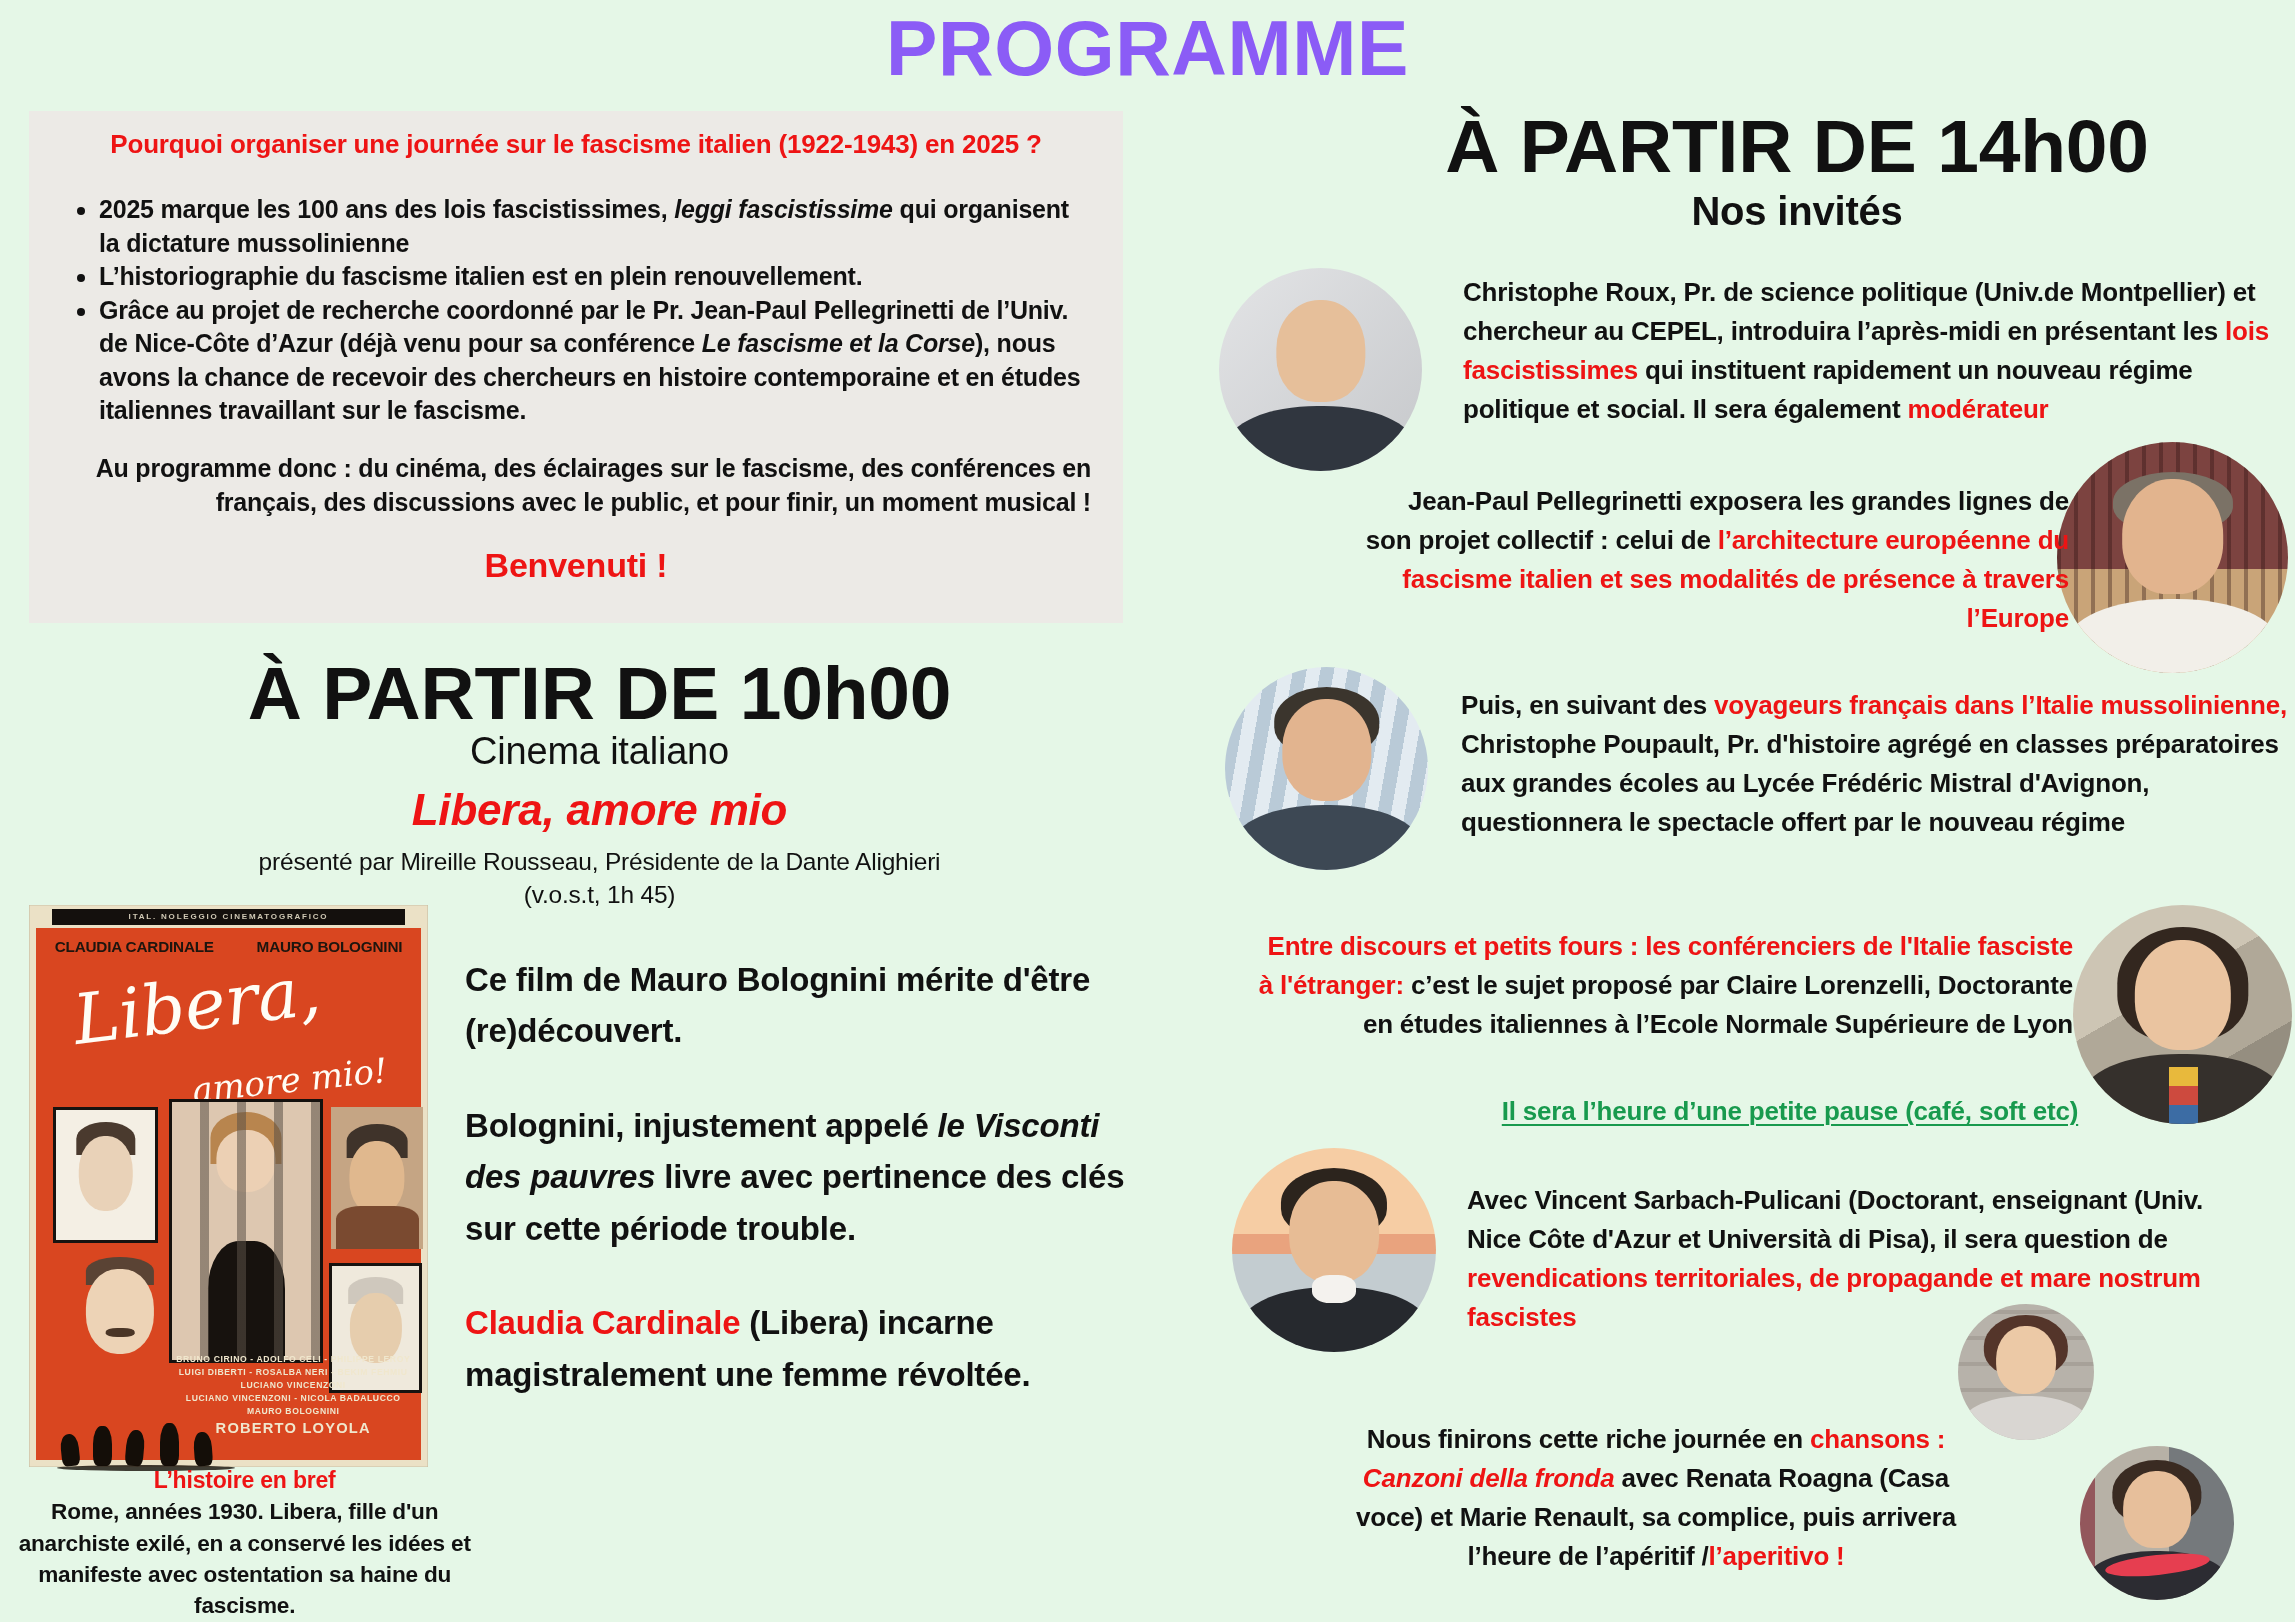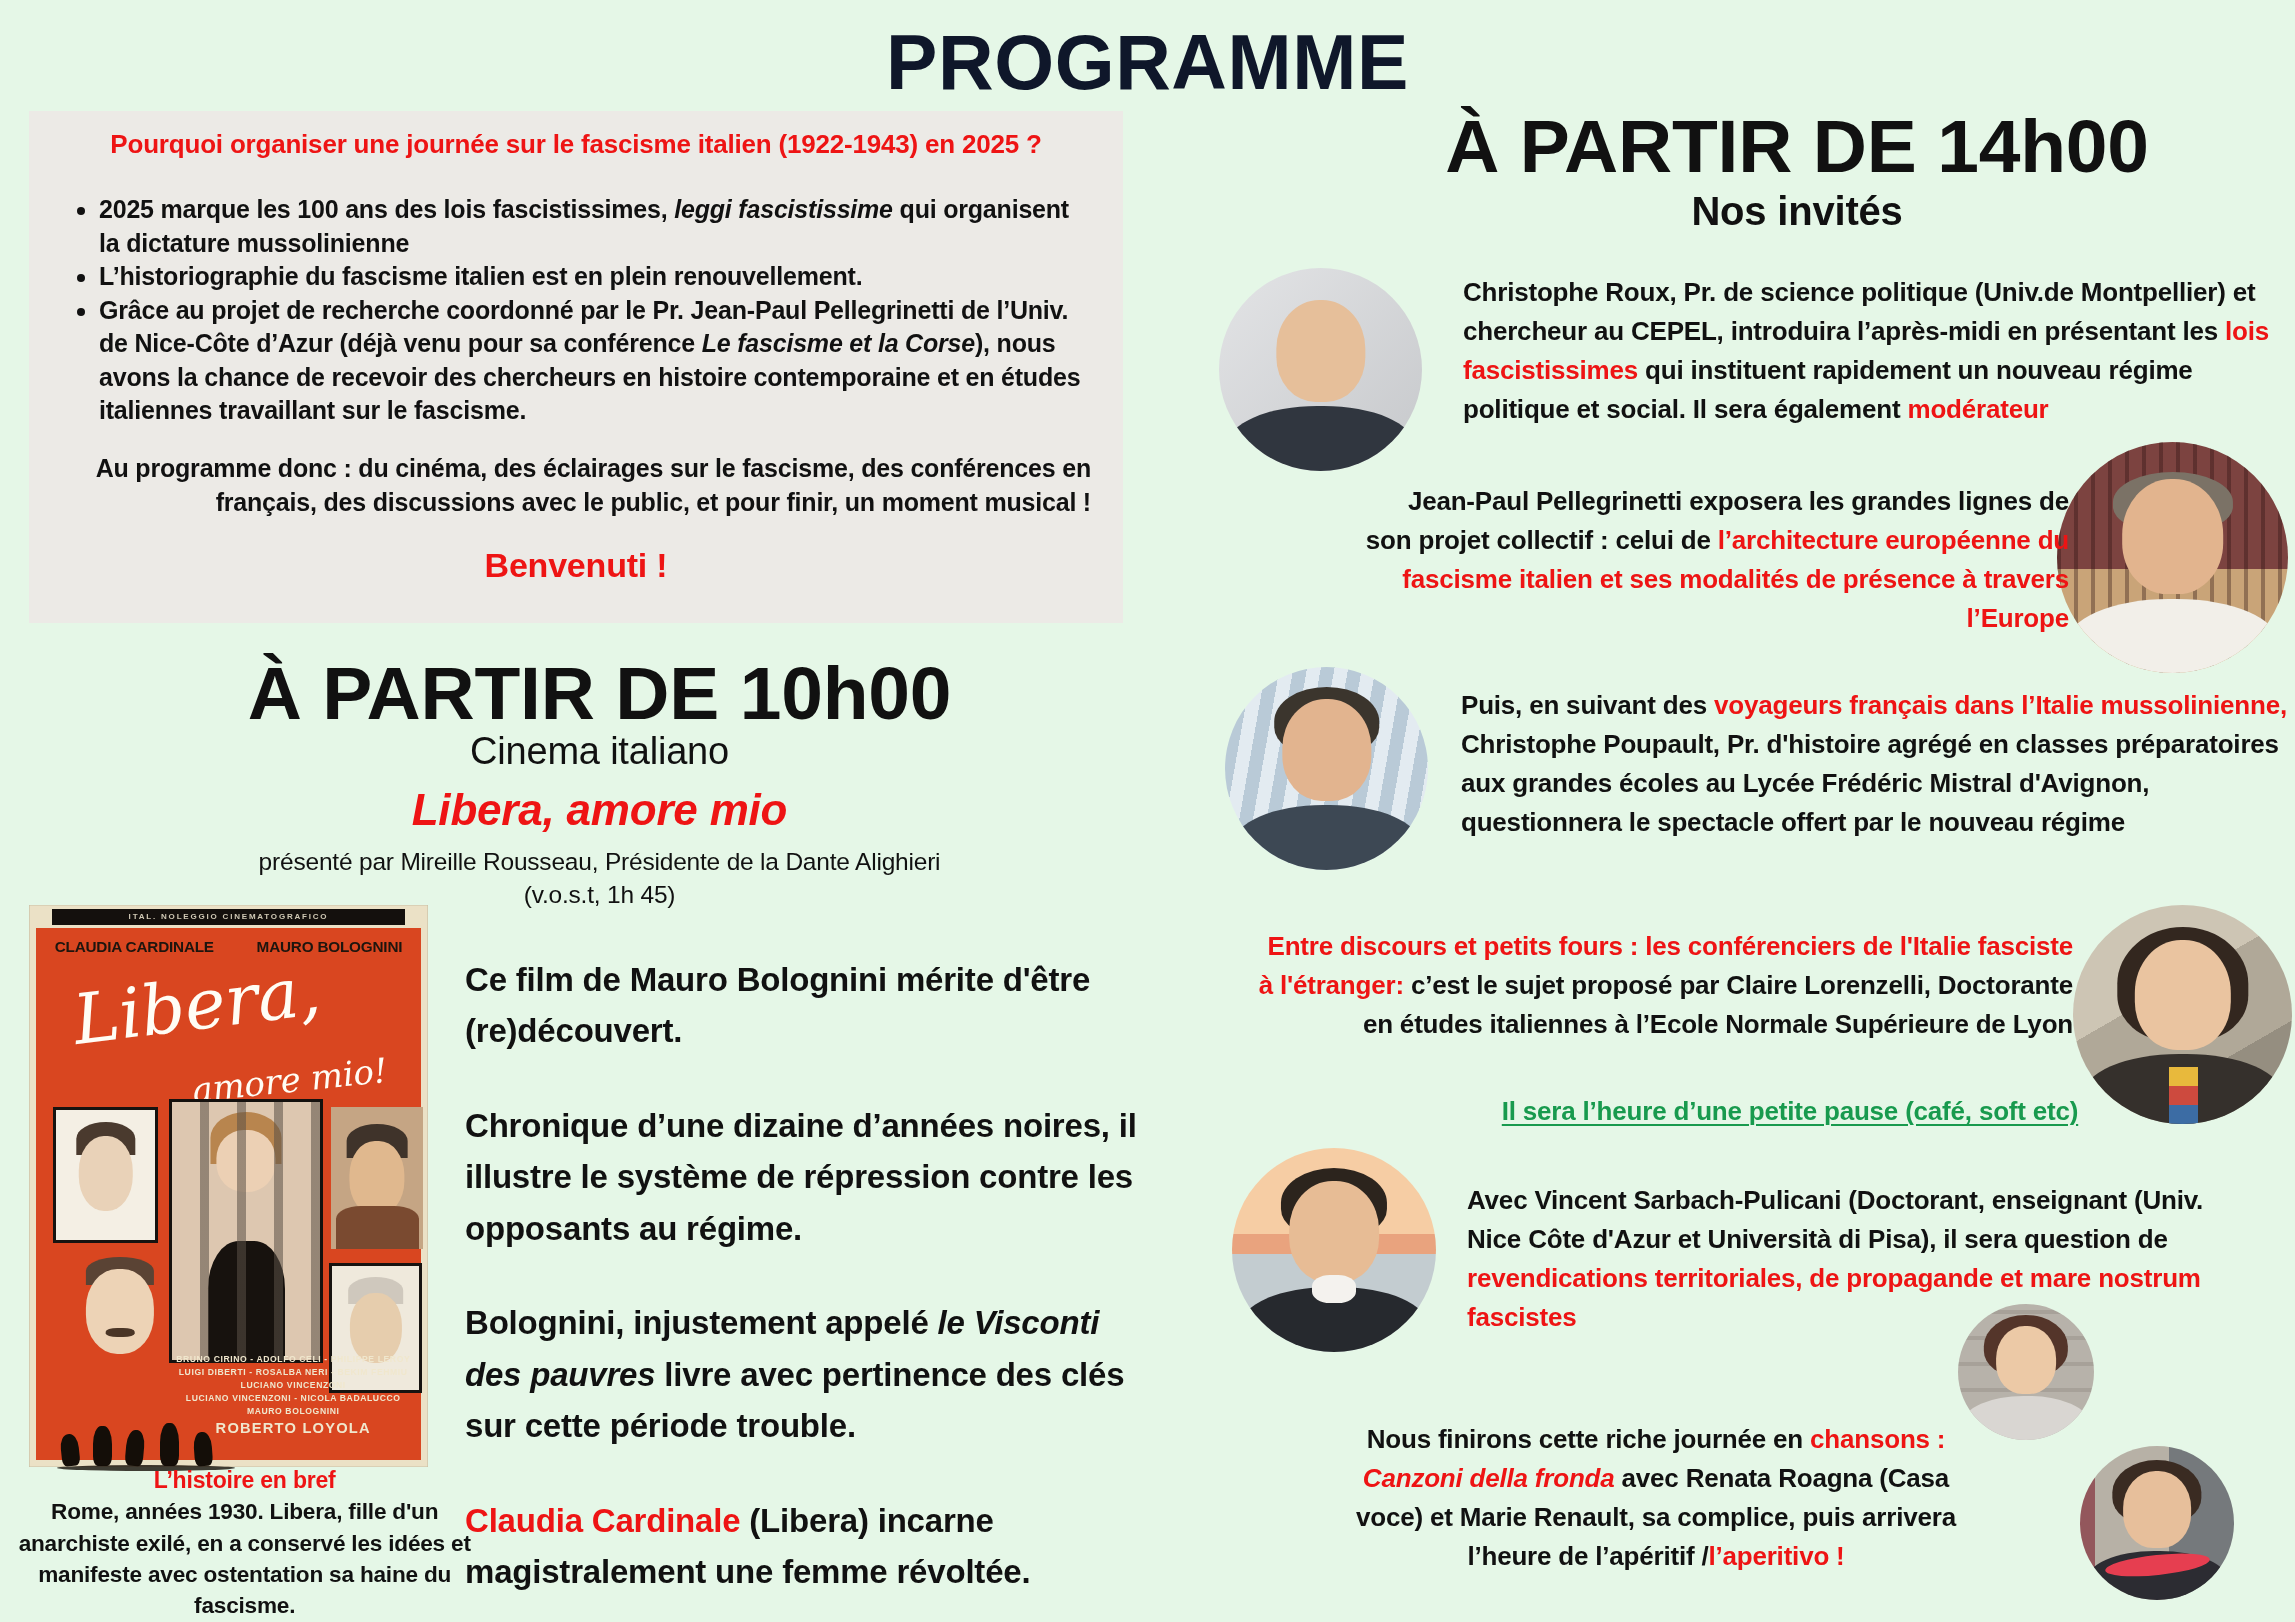--- a/index.html
+++ b/index.html
@@ -13,22 +13,22 @@
   }
   *{margin:0;padding:0;box-sizing:border-box;}
   body{width:2295px;height:1623px;background:var(--bg);
        font-family:"Liberation Sans","DejaVu Sans",sans-serif;color:var(--ink);}
   .canvas{position:relative;width:2295px;height:1623px;overflow:hidden;letter-spacing:-0.2px;}
   .seg-red{color:var(--red)}
   .seg-it{font-style:italic}
   .seg-redit{color:var(--red);font-style:italic}
 
   
-  .page-title{position:absolute;top:18px;left:0;width:100%;text-align:center;
-    font-size:77px;font-weight:800;letter-spacing:0.6px;color:#0f172a;}
+  .page-title{position:absolute;top:4px;left:0;width:100%;text-align:center;
+    font-size:77px;font-weight:800;letter-spacing:0.6px;color:#8b5cf6;}
 
   
   .intro-box{position:absolute;left:29px;top:111px;width:1094px;height:512px;
     background:var(--box);padding:18.4px 32px;}
   .intro-heading{font-size:26px;font-weight:700;color:var(--red);text-align:center;}
   .intro-box ul{margin-top:33px;padding-left:38px;font-size:25px;font-weight:700;line-height:1.34;}
   .intro-box li{margin:0;}
   .intro-paragraph{margin-top:24.5px;font-size:25px;font-weight:700;line-height:1.34;text-align:right;}
   .welcome{margin-top:27px;font-size:34px;font-weight:700;color:var(--red);text-align:center;}
 
@@ -239,21 +239,20 @@
     </div>
   </div>
 
   <div class="story">
     <div class="story-heading">L’histoire en bref</div>
     <div class="story-text">Rome, années 1930. Libera, fille d'un anarchiste exilé, en a conservé les idées et manifeste avec ostentation sa haine du fascisme.</div>
   </div>
 
   <div class="film-paragraphs">
     <p><span>Ce film de Mauro Bolognini mérite d'être (re)découvert.</span></p>
-    <p><span>Chronique d’une dizaine d’années noires, il illustre le système de répression contre les opposants au régime.</span></p>
     <p><span>Bolognini, injustement appelé </span><span class="seg-it">le Visconti des pauvres</span><span> livre avec pertinence des clés sur cette période trouble.</span></p>
     <p><span class="seg-red">Claudia Cardinale</span><span> (Libera) incarne magistralement une femme révoltée.</span></p>
   </div>
 
   <h2 class="h-14">À PARTIR DE 14h00</h2>
   <h3 class="invites">Nos invités</h3>
 
   <div class="photo ph-roux">
     <div class="bg"></div>
       <div class="hair"></div>

